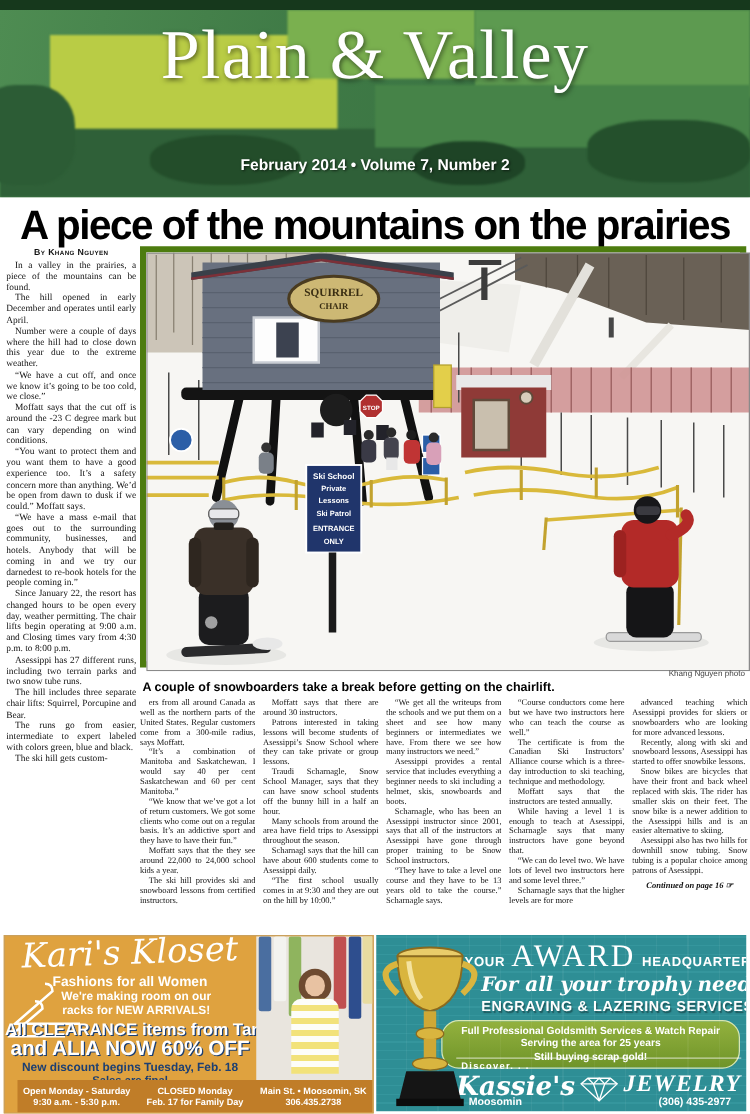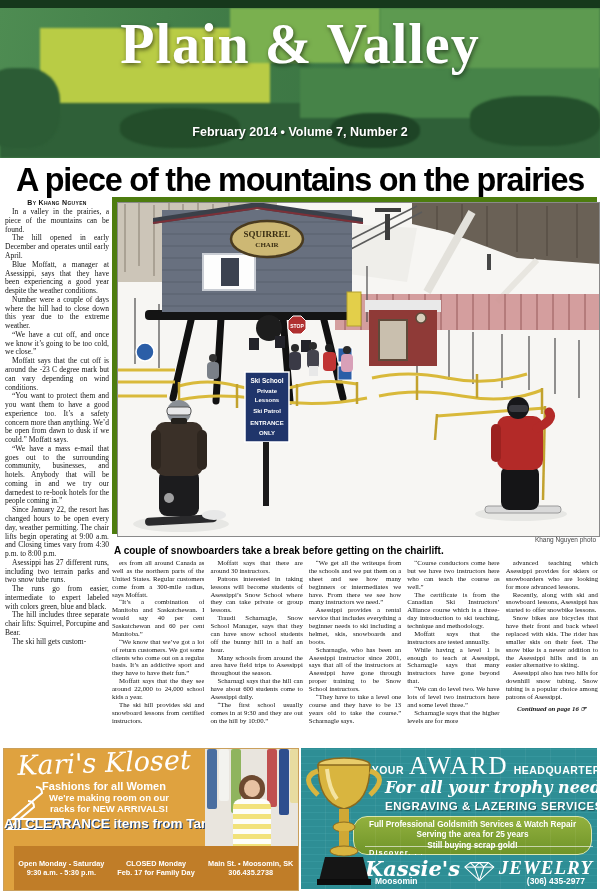--- a/index.html
+++ b/index.html
@@ -6,21 +6,21 @@
   .page{position:relative;width:600px;height:891px;background:#fff;overflow:hidden;
         font-family:"Liberation Serif",serif;color:#111;}
 
   
   .masthead{position:absolute;top:0;left:0;width:600px;height:158px;overflow:hidden;}
   .mast-bar{position:absolute;top:0;left:0;width:100%;height:8px;background:#16381c;}
   .mast-photo{position:absolute;top:8px;left:0;width:600px;height:150px;overflow:hidden;
               background:linear-gradient(100deg,#4e8c52,#3f7a46 40%,#356d3f);}
   .fp{position:absolute;filter:blur(1px);}
   .mast-title{position:absolute;top:12px;left:0;width:100%;text-align:center;
-              font-family:"Liberation Serif",serif;font-weight:bold;font-size:56px;color:#fff;
+              font-family:"Liberation Serif",serif;font-weight:normal;font-size:56px;color:#fff;
               text-shadow:1px 2px 4px rgba(0,0,0,.55);letter-spacing:1px;}
   .mast-sub{position:absolute;top:96px;left:0;width:100%;text-align:center;
             font-family:"Liberation Sans",sans-serif;font-weight:bold;font-size:21px;color:#fff;
             text-shadow:1px 1px 3px rgba(0,0,0,.55);}
   .mast-date{position:absolute;top:125px;left:0;width:100%;text-align:center;
              font-family:"Liberation Sans",sans-serif;font-weight:bold;font-size:12.5px;color:#fff;
              text-shadow:1px 1px 2px rgba(0,0,0,.6);}
 
   
   .headline{position:absolute;top:161px;left:0;width:600px;text-align:center;
@@ -54,21 +54,21 @@
                 font-family:"DejaVu Serif",serif;font-style:italic;font-size:27px;color:#fff;
                 transform:rotate(-2deg);white-space:nowrap;}
   .karis-tag{position:absolute;top:31px;left:0;width:200px;font-weight:bold;font-size:11px;}
   .karis-promo{position:absolute;top:44px;left:10px;width:190px;font-weight:bold;font-size:9.5px;line-height:1.15;}
   .karis-cl1{position:absolute;top:67px;left:0;width:200px;font-weight:bold;font-size:13.5px;
              text-shadow:1px 1px 0 #1c3f72;white-space:nowrap;}
   .karis-cl2{position:absolute;top:81px;left:0;width:200px;font-weight:bold;font-size:16.5px;
              text-shadow:1px 1px 0 #1c3f72;white-space:nowrap;}
   .karis-disc{position:absolute;top:100px;left:0;width:200px;font-weight:bold;font-size:9.5px;color:#1c3f72;}
   .karis-final{position:absolute;top:110px;left:0;width:200px;font-weight:bold;font-size:9px;color:#1c3f72;}
-  .karis-footer{position:absolute;bottom:0;left:0;right:0;height:44px;background:#c07d28;
+  .karis-footer{position:absolute;bottom:0;left:0;right:0;height:26px;background:#c07d28;
                 display:flex;align-items:center;color:#fff;
                 font-family:"Liberation Sans",sans-serif;font-weight:bold;font-size:7.3px;
                 text-align:center;line-height:1.25;margin-left:10px;}
   .karis-footer>div{flex:1;}
   .karis-photo{position:absolute;top:0;right:0;width:93px;height:115px;background:#e9e5de;overflow:hidden;}
   .rack{position:absolute;top:0;width:10px;border-radius:2px;}
   .model-hair{position:absolute;top:26px;left:34px;width:26px;height:26px;border-radius:50% 50% 45% 45%;background:#6e4a30;}
   .model-face{position:absolute;top:31px;left:39px;width:16px;height:17px;border-radius:50%;background:#e8c2a2;}
   .model-top{position:absolute;top:50px;left:28px;width:38px;height:60px;border-radius:8px 8px 0 0;
              background:repeating-linear-gradient(0deg,#f2e27a 0 5px,#fdfdf8 5px 10px);}
@@ -118,30 +118,29 @@
     <div class="mast-date">February 2014  •  Volume 7, Number 2</div>
   </div>
 
   <div class="headline">A piece of the mountains on the prairies</div>
 
   <div class="col-left textcols">
     <div class="byline">By Khang Nguyen</div>
     <div>
         <p>In a valley in the prairies, a piece of the mountains can be found.</p>
         <p>The hill opened in early December and operates until early April.</p>
-        <p>Blue Moffatt, a manager at Asessippi, says that they have been experiencing a good year despite the weather conditions.</p>
         <p>Number were a couple of days where the hill had to close down this year due to the extreme weather.</p>
         <p>“We have a cut off, and once we know it’s going to be too cold, we close.”</p>
         <p>Moffatt says that the cut off is around the -23 C degree mark but can vary depending on wind conditions.</p>
         <p>“You want to protect them and you want them to have a good experience too. It’s a safety concern more than anything. We’d be open from dawn to dusk if we could.” Moffatt says.</p>
         <p>“We have a mass e-mail that goes out to the surrounding community, businesses, and hotels. Anybody that will be coming in and we try our darnedest to re-book hotels for the people coming in.”</p>
         <p>Since January 22, the resort has changed hours to be open every day, weather permitting. The chair lifts begin operating at 9:00 a.m. and Closing times vary from 4:30 p.m. to 8:00 p.m.</p>
         <p>Asessippi has 27 different runs, including two terrain parks and two snow tube runs.</p>
+        <p>The hill includes three separate chair lifts: Squirrel, Porcupine and Bear.</p>
         <p>The runs go from easier, intermediate to expert labeled with colors green, blue and black.</p>
-        <p>The hill includes three separate chair lifts: Squirrel, Porcupine and Bear.</p>
         <p>The ski hill gets custom-</p>
       </div>
   </div>
 
   <div class="photo">
     <svg width="483" height="335" viewBox="0 0 483 335" xmlns="http://www.w3.org/2000/svg">
       <rect x="0" y="0" width="483" height="335" fill="#f7f6f3"></rect>
 
       <rect x="0" y="0" width="160" height="80" fill="#ccc5b8"></rect>
       <g stroke="#877f70" stroke-width="1">
@@ -383,20 +382,21 @@
           <path d="M22,18 q6,0 6,6 l-26,22 h44"></path>
         </g>
       </svg>
       <div class="karis-script">Kari's Kloset</div>
       <div class="karis-tag">Fashions for all Women</div>
       <div class="karis-promo">
         <div>We're making room on our</div>
         <div>racks for NEW ARRIVALS!</div>
       </div>
       <div class="karis-cl1">All CLEARANCE items from TanJay</div>
+      <div class="karis-cl2">and ALIA NOW 60% OFF</div>
       <div class="karis-disc">New discount begins Tuesday, Feb. 18</div>
       <div class="karis-final">Sales are final</div>
     </div>
     <div class="karis-photo">
       <div class="rack" style="left:2px;height:60px;background:#4a6ea0;"></div>
       <div class="rack" style="left:14px;height:52px;background:#f3f3ef;"></div>
       <div class="rack" style="left:26px;height:64px;background:#8fb45e;"></div>
       <div class="rack" style="left:62px;height:58px;background:#c05050;"></div>
       <div class="rack" style="left:74px;height:66px;background:#2e4e8e;"></div>
       <div class="rack" style="left:85px;height:54px;background:#e8dca0;"></div>

